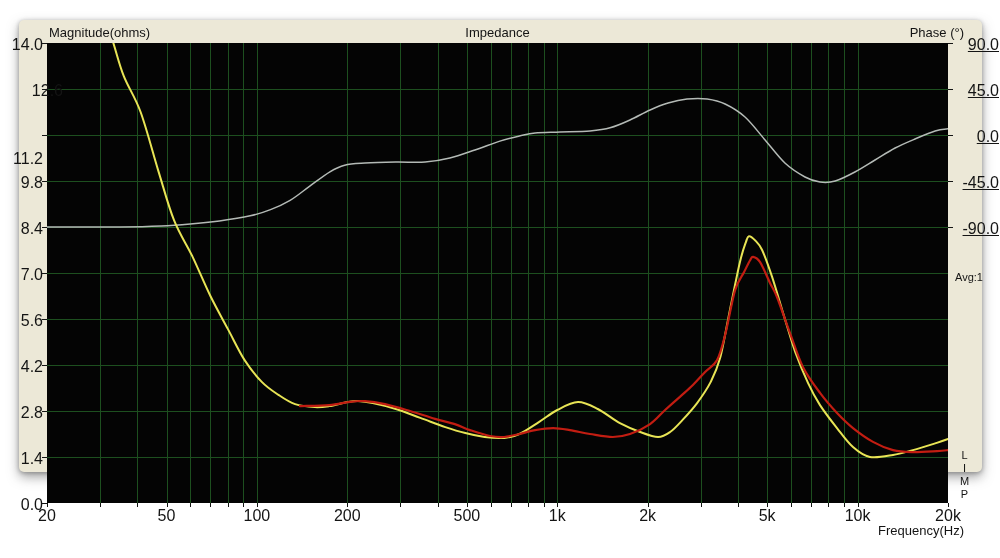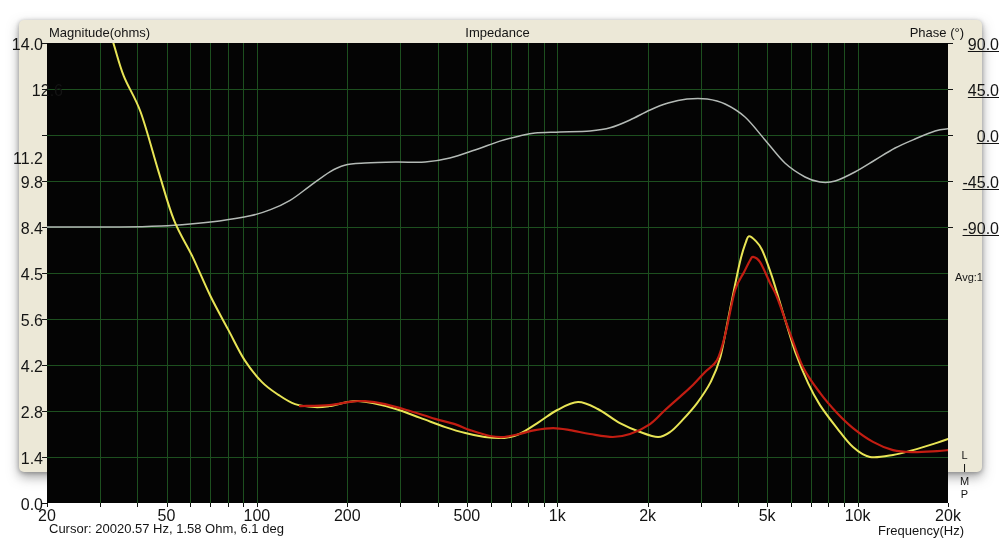--- a/index.html
+++ b/index.html
@@ -142,21 +142,21 @@
           <path d="M252.9,363.1C257.8,362.9 273.8,362.8 282.2,362.1C290.5,361.4 296.9,359.5 302.9,358.8C308.9,358.1 312.1,357.8 318.0,358.1C323.8,358.5 330.5,359.5 338.0,361.1C345.5,362.7 354.5,365.5 362.9,368.0C371.2,370.5 380.6,373.7 388.1,375.9C395.6,378.1 402.0,379.3 407.8,381.1C413.6,383.0 417.1,385.1 422.9,387.1C428.8,389.0 437.3,391.8 443.0,393.0C448.7,394.1 452.3,394.3 457.2,394.0C462.1,393.6 467.2,392.1 472.4,391.0C477.5,389.9 482.5,388.0 488.1,387.1C493.8,386.1 500.4,385.1 506.1,385.1C511.9,385.1 516.8,386.1 522.9,387.1C529.1,388.0 535.8,389.9 543.0,391.0C550.1,392.1 559.1,394.0 565.8,394.0C572.5,394.0 576.8,393.1 583.0,391.0C589.2,388.9 597.2,385.1 603.1,381.1C608.9,377.1 613.1,371.6 618.1,367.0C623.1,362.5 628.2,358.0 632.9,353.9C637.5,349.7 641.7,346.2 645.9,342.0C650.1,337.9 654.1,333.1 658.1,328.9C662.1,324.7 666.7,323.2 670.1,317.1C673.4,310.9 675.1,303.8 678.1,292.1C681.1,280.4 684.9,257.6 688.1,247.1C691.3,236.6 694.6,234.0 697.1,229.0C699.6,224.0 701.6,219.7 703.1,217.2C704.6,214.7 704.4,213.6 706.1,213.9C707.7,214.2 710.2,214.8 713.1,219.2C715.9,223.5 720.2,234.1 723.0,239.9C725.8,245.7 726.6,245.6 730.0,254.0C733.3,262.4 738.7,278.5 743.0,290.1C747.4,301.8 750.9,314.0 755.9,324.0C760.9,333.9 767.3,342.3 773.0,349.9C778.7,357.6 784.5,364.1 790.0,370.0C795.5,375.8 800.0,380.3 806.0,385.1C812.0,389.9 819.3,395.2 826.0,398.9C832.6,402.6 839.4,405.4 846.0,407.1C852.7,408.8 858.5,408.9 865.9,409.1C873.2,409.2 884.3,408.4 890.1,408.1C896.0,407.8 899.2,407.3 901.0,407.1" fill="none" stroke="#c21d12" stroke-width="2.2" stroke-linejoin="round" stroke-linecap="round" clip-path="url(#pc)"></path>
         </svg>
     </div>
 
     <div id="tick-layer">
         <div class="tl left" style="left: -48px; top: -7px;">14.0</div>
         <div class="tl left" style="left: -48px; top: 39px; padding-left: 20px;">12.6</div>
         <div class="tl left" style="left: -48px; top: 85px; margin-top: 22px;">11.2</div>
         <div class="tl left" style="left: -48px; top: 131px;">9.8</div>
         <div class="tl left" style="left: -48px; top: 177px;">8.4</div>
-        <div class="tl left" style="left: -48px; top: 223px;">4.5</div>
+        <div class="tl left" style="left: -48px; top: 223px;">7.0</div>
         <div class="tl left" style="left: -48px; top: 269px;">5.6</div>
         <div class="tl left" style="left: -48px; top: 315px;">4.2</div>
         <div class="tl left" style="left: -48px; top: 361px;">2.8</div>
         <div class="tl left" style="left: -48px; top: 407px;">1.4</div>
         <div class="tl left" style="left: -48px; top: 453px;">0.0</div>
         <div class="tl right" style="left: 908px; top: -7px;">90.0</div>
         <div class="tl right" style="left: 908px; top: 39px;">45.0</div>
         <div class="tl right" style="left: 908px; top: 85px;">0.0</div>
         <div class="tl right" style="left: 908px; top: 131px;">-45.0</div>
         <div class="tl right" style="left: 908px; top: 177px;">-90.0</div>
@@ -168,17 +168,16 @@
         <div class="tl bottom" style="left: 488.257px; top: 464px;">1k</div>
         <div class="tl bottom" style="left: 578.667px; top: 464px;">2k</div>
         <div class="tl bottom" style="left: 698.181px; top: 464px;">5k</div>
         <div class="tl bottom" style="left: 788.591px; top: 464px;">10k</div>
         <div class="tl bottom" style="left: 879px; top: 464px;">20k</div>
       </div>
 
     <div class="avg">Avg:1</div>
     <div class="limp">LIMP</div>
 
-    <div class="cursor">Cursor: 20020.57 Hz, 1.58 Ohm, 6.1 deg</div>
     <div class="freq">Frequency(Hz)</div>
 
   </div>
 </div>
 
 </body></html>

